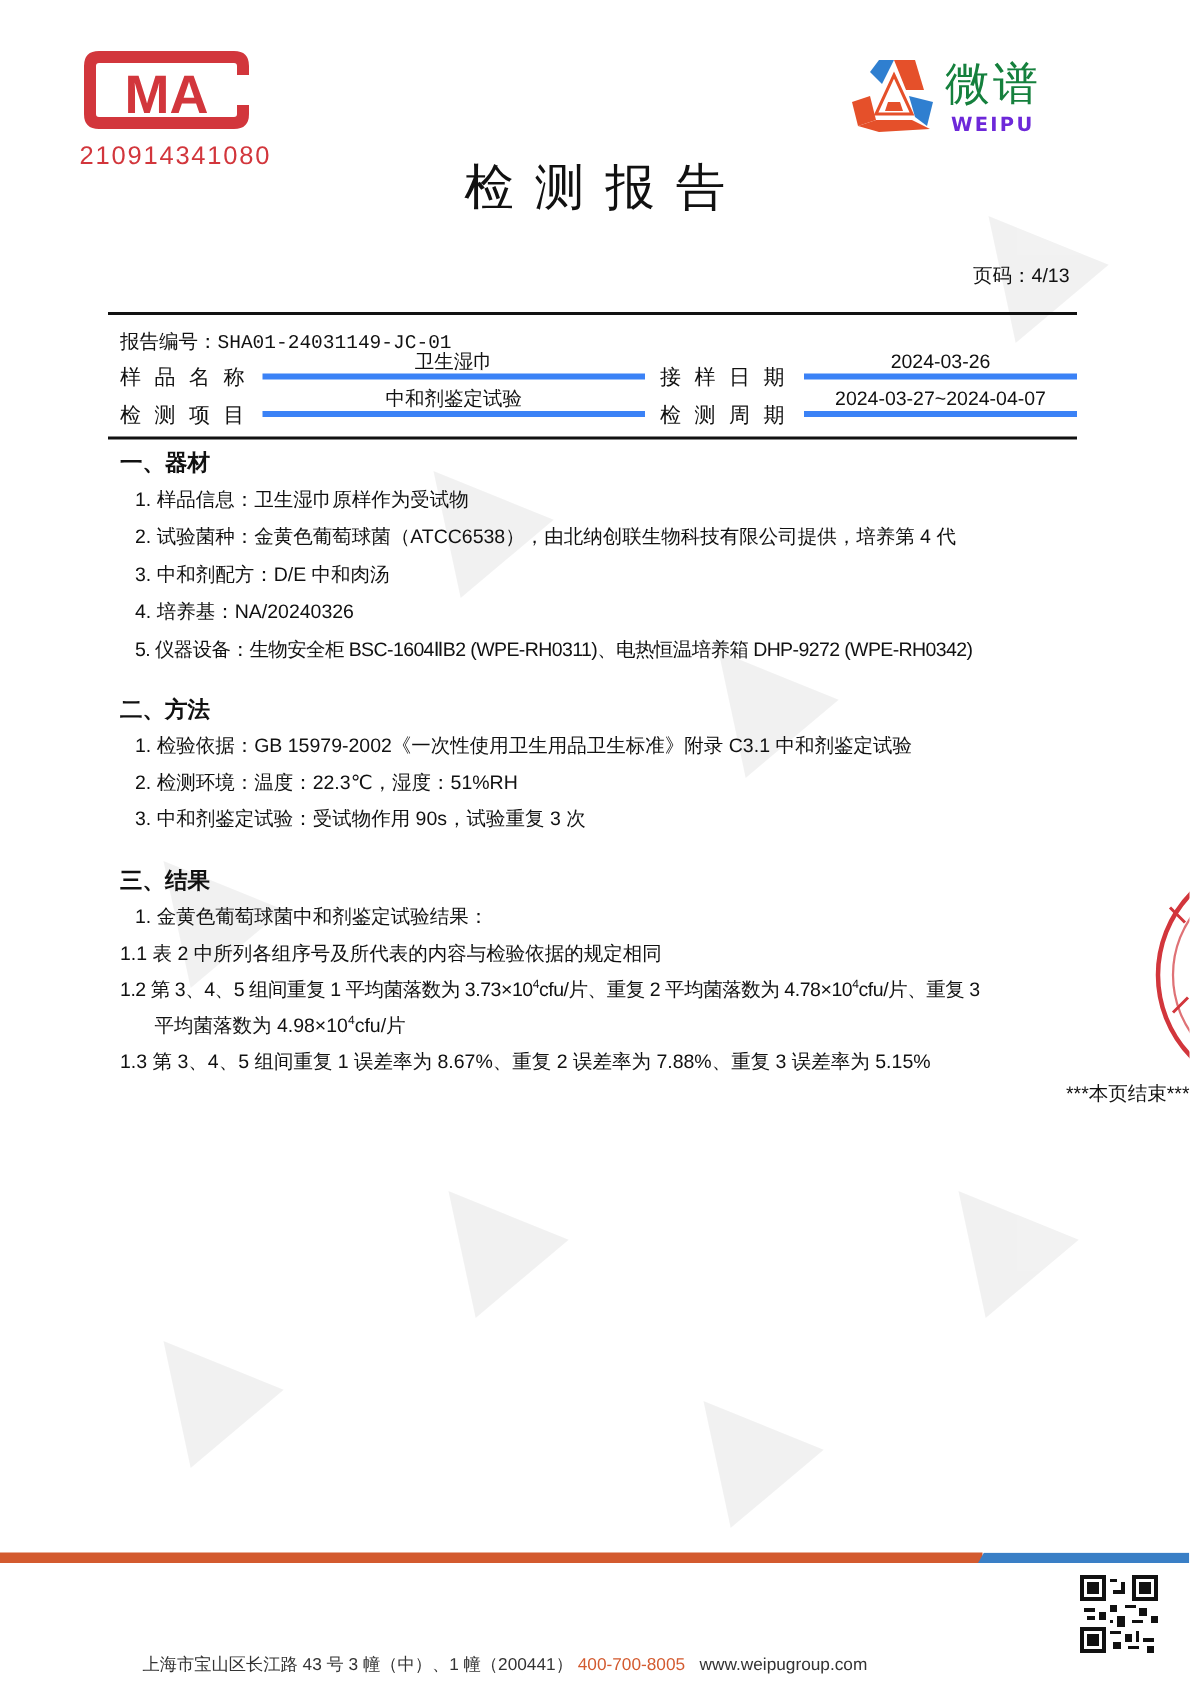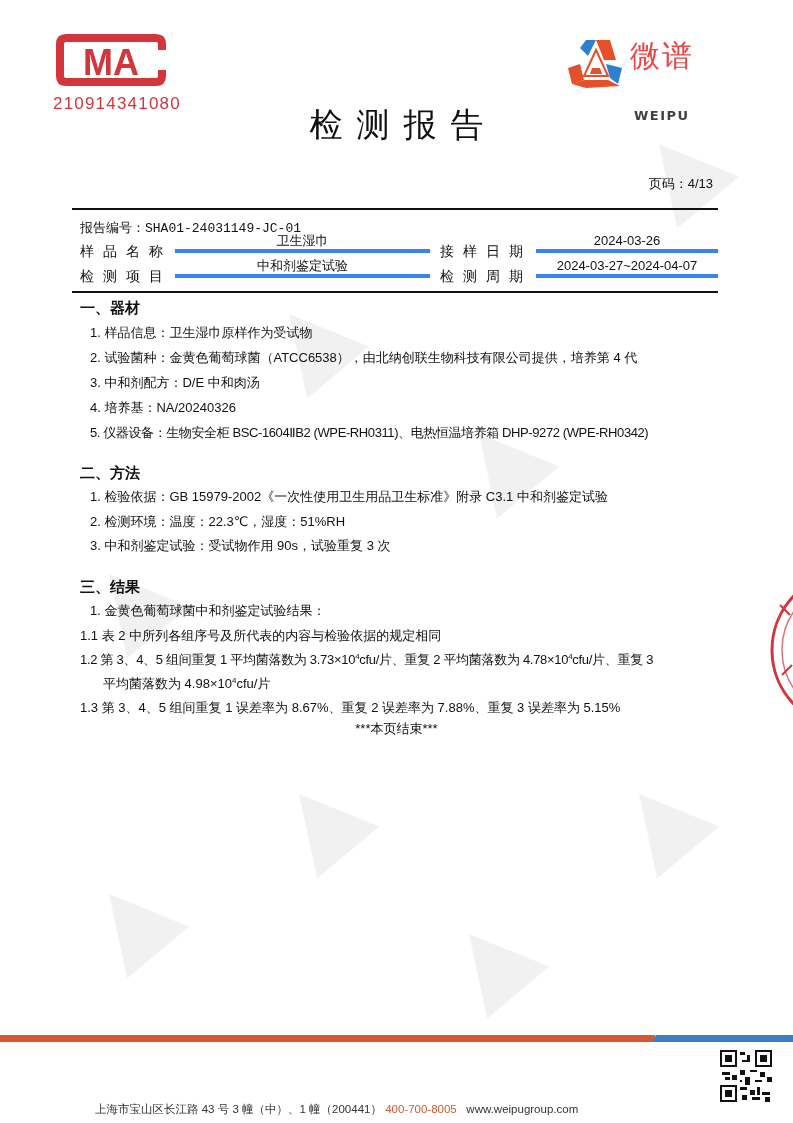--- a/index.html
+++ b/index.html
@@ -15,22 +15,22 @@
     position: absolute; width: 90px; height: 90px; opacity: 0.05;
     transform: rotate(-40deg);
   }
 
   
   .cma { left: 52px; top: 30px; width: 118px; height: 60px; }
   .cma-num { left: 53px; top: 94px; font-size: 17px; color: #d2363c; letter-spacing: 1.2px; font-family: "Liberation Sans", sans-serif; }
 
   
   .weipu-mark { left: 566px; top: 38px; width: 60px; height: 52px; }
-  .weipu-cn { left: 630px; top: 36px; font-size: 30px; color: #ef4444; letter-spacing: 2px; }
-  .weipu-en { left: 634px; top: 76px; font-size: 13px; font-weight: bold; color: #404040; letter-spacing: 1.5px; font-family: "DejaVu Sans", sans-serif; margin-top: 32px; }
+  .weipu-cn { left: 630px; top: 36px; font-size: 30px; color: #15803d; letter-spacing: 2px; }
+  .weipu-en { left: 634px; top: 76px; font-size: 13px; font-weight: bold; color: #6d28d9; letter-spacing: 1.5px; font-family: "DejaVu Sans", sans-serif; }
 
   .title { left: 0; width: 793px; top: 103px; text-align: center; font-size: 33px; letter-spacing: 14px; color: #111; padding-left: 14px; box-sizing: border-box; }
 
   .meta-left { left: 80px; top: 175px; font-size: 13px; font-family: Liberation Mono, monospace; margin-top: 44px; }
   .meta-right { right: 80px; top: 175px; font-size: 13px; font-family: "Liberation Sans", "DejaVu Sans", sans-serif; }
 
   .rule { left: 72px; width: 646px; height: 2px; background: #111; }
 
   .info-label { font-size: 14px; letter-spacing: 9px; margin-top: 12px; }
   .info-value { font-size: 13px; text-align: center; border-bottom: 4px solid #3b82f6; height: 17px; line-height: 17px; font-family: "Liberation Sans", "DejaVu Sans", sans-serif; }
@@ -133,21 +133,21 @@
 <div class="abs section-head" style="top:578px">三、结果</div>
 <div class="abs line" style="left:90px;top:602px">1. 金黄色葡萄球菌中和剂鉴定试验结果：</div>
 <div class="abs line" style="left:80px;top:627px">1.1 表 2 中所列各组序号及所代表的内容与检验依据的规定相同</div>
 <div class="abs line" style="left:80px;top:651px;letter-spacing:-0.3px">
   <span>1.2 第 3、4、5 组间重复 1 平均菌落数为 3.73×10</span><sup>4</sup><span>cfu/片、重复 2 平均菌落数为 4.78×10</span><sup>4</sup><span>cfu/片、重复 3</span>
 </div>
 <div class="abs line" style="left:103px;top:675px">
   <span>平均菌落数为 4.98×10</span><sup>4</sup><span>cfu/片</span>
 </div>
 <div class="abs line" style="left:80px;top:699px">1.3 第 3、4、5 组间重复 1 误差率为 8.67%、重复 2 误差率为 7.88%、重复 3 误差率为 5.15%</div>
-<div class="abs line" style="left:0;width:793px;text-align:center;top:720px">***本页结束***</div>
+<div class="abs line" style="left:0;width:793px;text-align:right;top:720px">***本页结束***</div>
 
 <svg class="abs stamp" viewBox="0 0 60 170">
   <circle cx="80" cy="85" r="78" fill="none" stroke="#d2363c" stroke-width="3"></circle>
   <circle cx="80" cy="85" r="68" fill="none" stroke="#d2363c" stroke-width="1.5" opacity="0.7"></circle>
   <path d="M10 40 L20 50 M12 110 L22 100" stroke="#d2363c" stroke-width="2"></path>
 </svg>
 
 <div class="abs footer-bar-o"></div>
 <div class="abs footer-bar-b"></div>
 <div class="abs footer-text">

